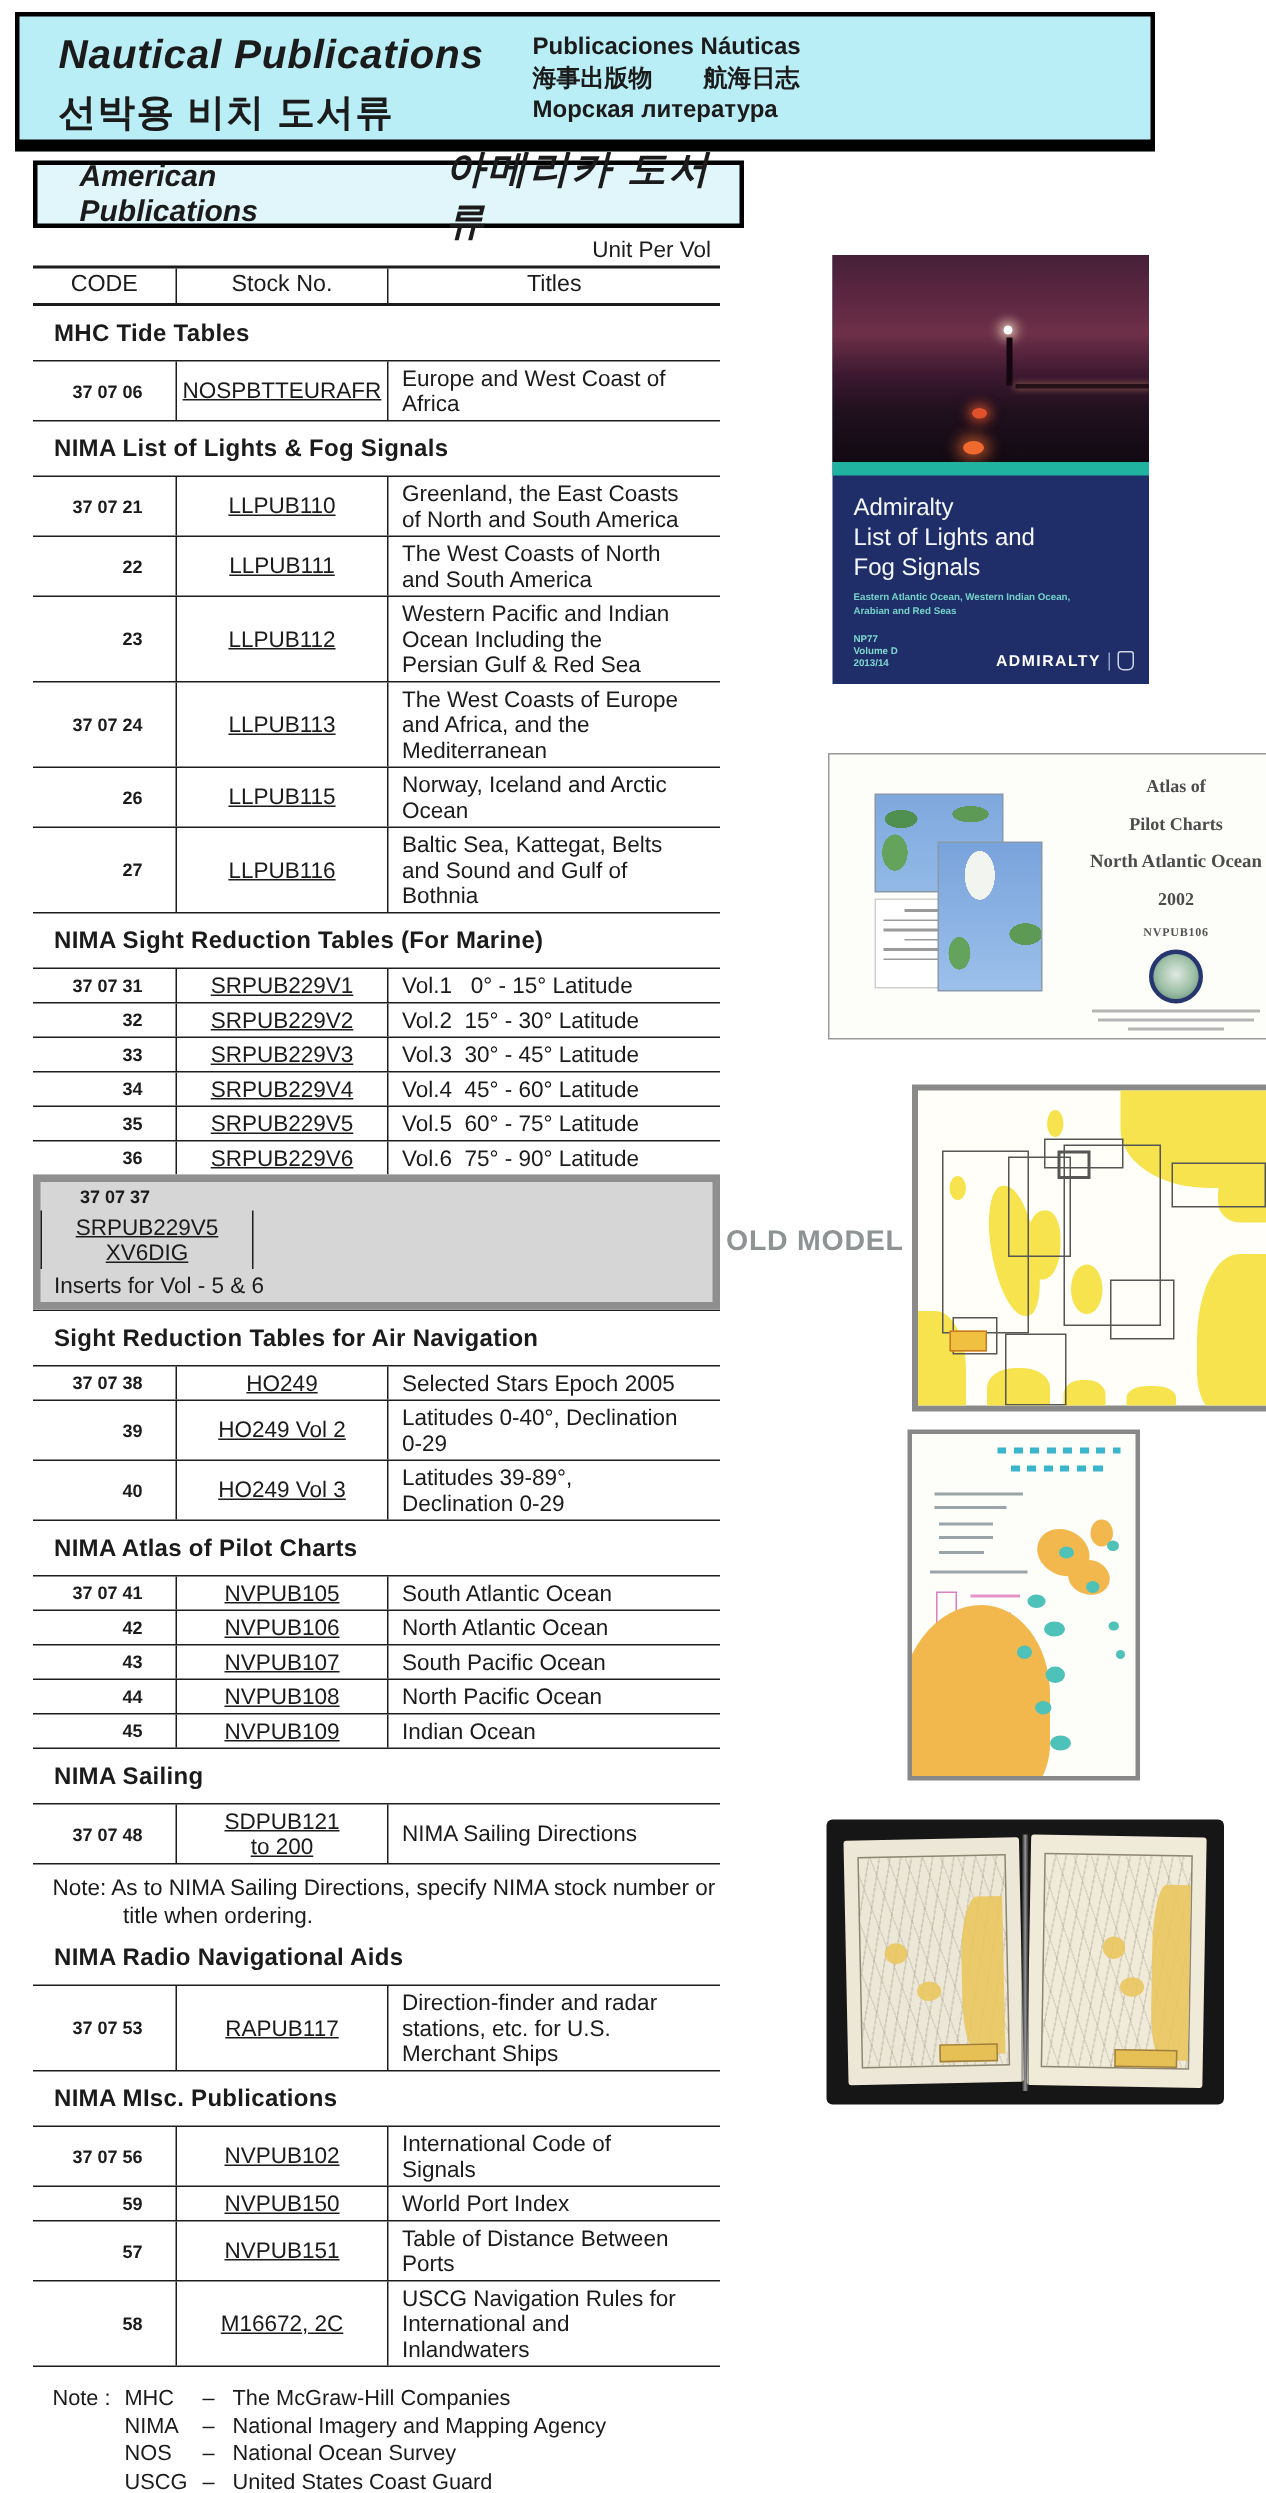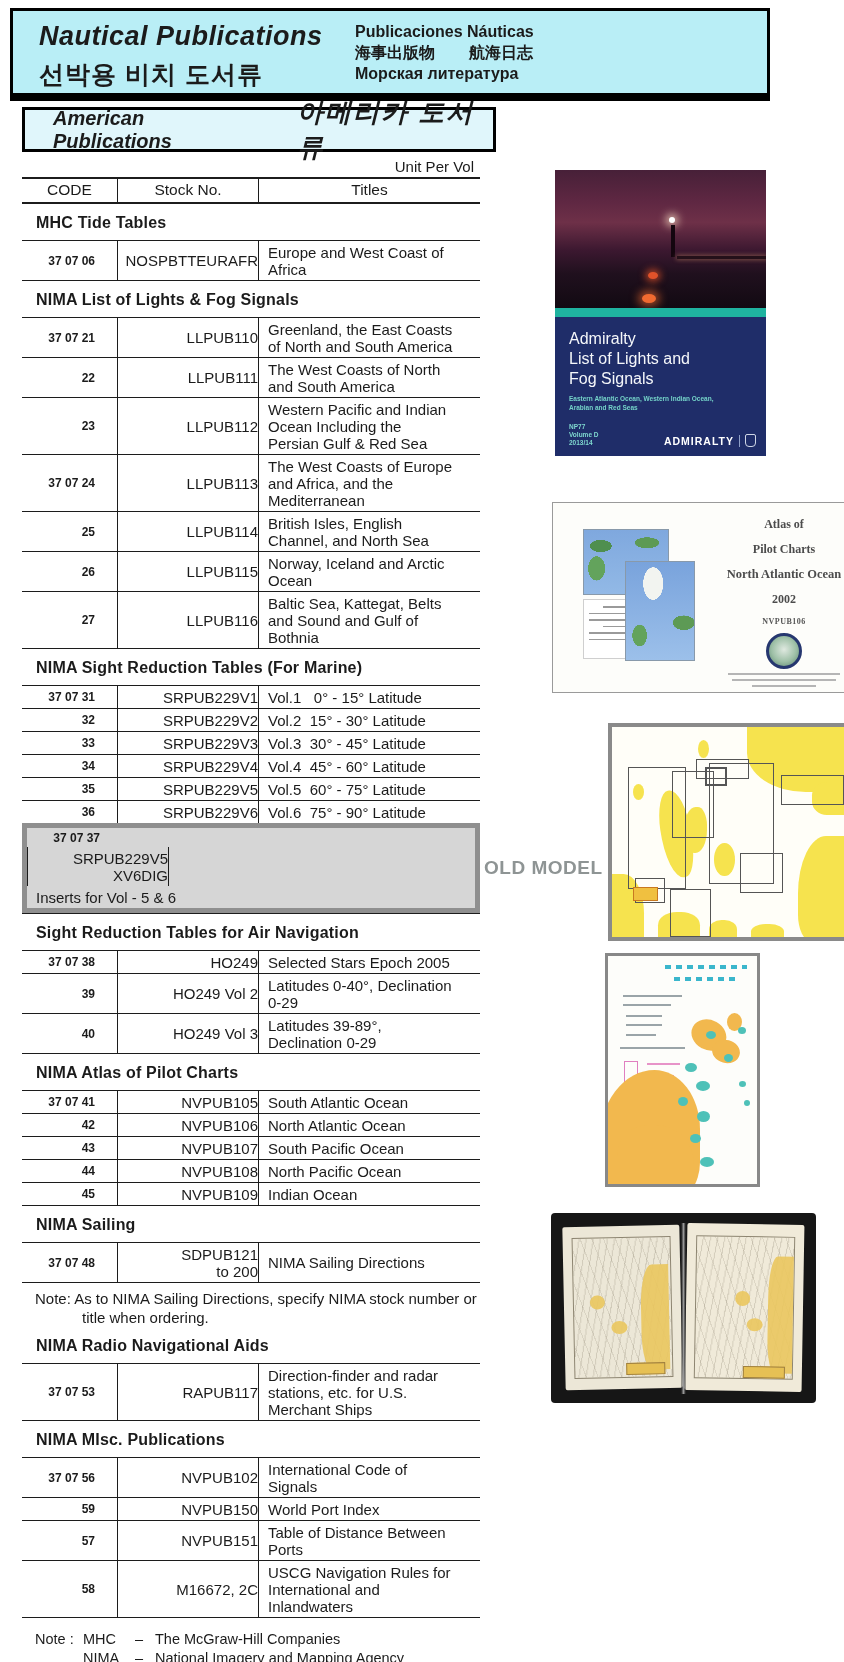--- a/index.html
+++ b/index.html
@@ -30,22 +30,22 @@
   .cell{box-sizing:border-box;}
   .c-code{width:95px;flex:none;}
   .c-stock{width:142px;flex:none;border-left:1.7px solid #1c1c1c;border-right:1.7px solid #1c1c1c;}
   .c-title{flex:1;}
   .t-heading{font-size:16px;font-weight:bold;margin:10px 0 8px 14px;letter-spacing:.2px;}
   .row-block{border-top:1.8px solid #1c1c1c;border-bottom:1.8px solid #1c1c1c;}
   .t-row{display:flex;position:relative;align-items:stretch;}
   .t-row + .t-row{border-top:1.8px solid #1c1c1c;}
   .t-row .c-code{font-size:12px;font-weight:bold;text-align:center;padding:2.5px 22px 2.5px 0;
                  display:flex;flex-direction:column;justify-content:center;align-items:flex-end;}
-  .t-row .c-stock{font-size:15px;text-align:right;white-space:pre-line;line-height:17px;
-                  display:flex;flex-direction:column;justify-content:center;padding:2.5px 0;}
+  .t-row .c-stock{font-size:15px;text-align:center;white-space:pre-line;line-height:17px;
+                  display:flex;flex-direction:column;justify-content:center;padding:2.5px 0;text-decoration:underline;}
   .t-row .c-title{font-size:15px;line-height:17px;padding:2.5px 24px 2.5px 9px;
                   display:flex;flex-direction:column;justify-content:center;white-space:pre-wrap;}
   .t-row.hl{background:#d6d6d6;border:5px solid #8f8f8f;flex-direction:column;}
   .old-model{position:absolute;left:calc(100% + 9px);top:50%;transform:translateY(-50%);
              color:#8e9494;font-weight:bold;font-size:19px;letter-spacing:.5px;white-space:nowrap;}
   .group-note{font-size:15px;line-height:19px;margin:6px 0 4px 0;
               padding-left:60px;text-indent:-47px;}
   
   .footnote{margin-top:12px;padding-left:13px;font-size:14.5px;line-height:18.5px;}
   .fn-line{display:flex;}
@@ -188,25 +188,20 @@
           </div>
           <div class="t-row">
             <div class="cell c-code">23</div>
             <div class="cell c-stock">LLPUB112</div>
             <div class="cell c-title">Western Pacific and Indian Ocean Including the Persian Gulf &amp; Red Sea</div>
           </div>
           <div class="t-row">
             <div class="cell c-code">37 07 24</div>
             <div class="cell c-stock">LLPUB113</div>
             <div class="cell c-title">The West Coasts of Europe and Africa, and the Mediterranean</div>
-          </div>
-          <div class="t-row">
-            <div class="cell c-code">25</div>
-            <div class="cell c-stock">LLPUB114</div>
-            <div class="cell c-title">British Isles, English Channel, and North Sea</div>
           </div>
           <div class="t-row">
             <div class="cell c-code">26</div>
             <div class="cell c-stock">LLPUB115</div>
             <div class="cell c-title">Norway, Iceland and Arctic Ocean</div>
           </div>
           <div class="t-row">
             <div class="cell c-code">27</div>
             <div class="cell c-stock">LLPUB116</div>
             <div class="cell c-title">Baltic Sea, Kattegat, Belts and Sound and Gulf of Bothnia</div>

